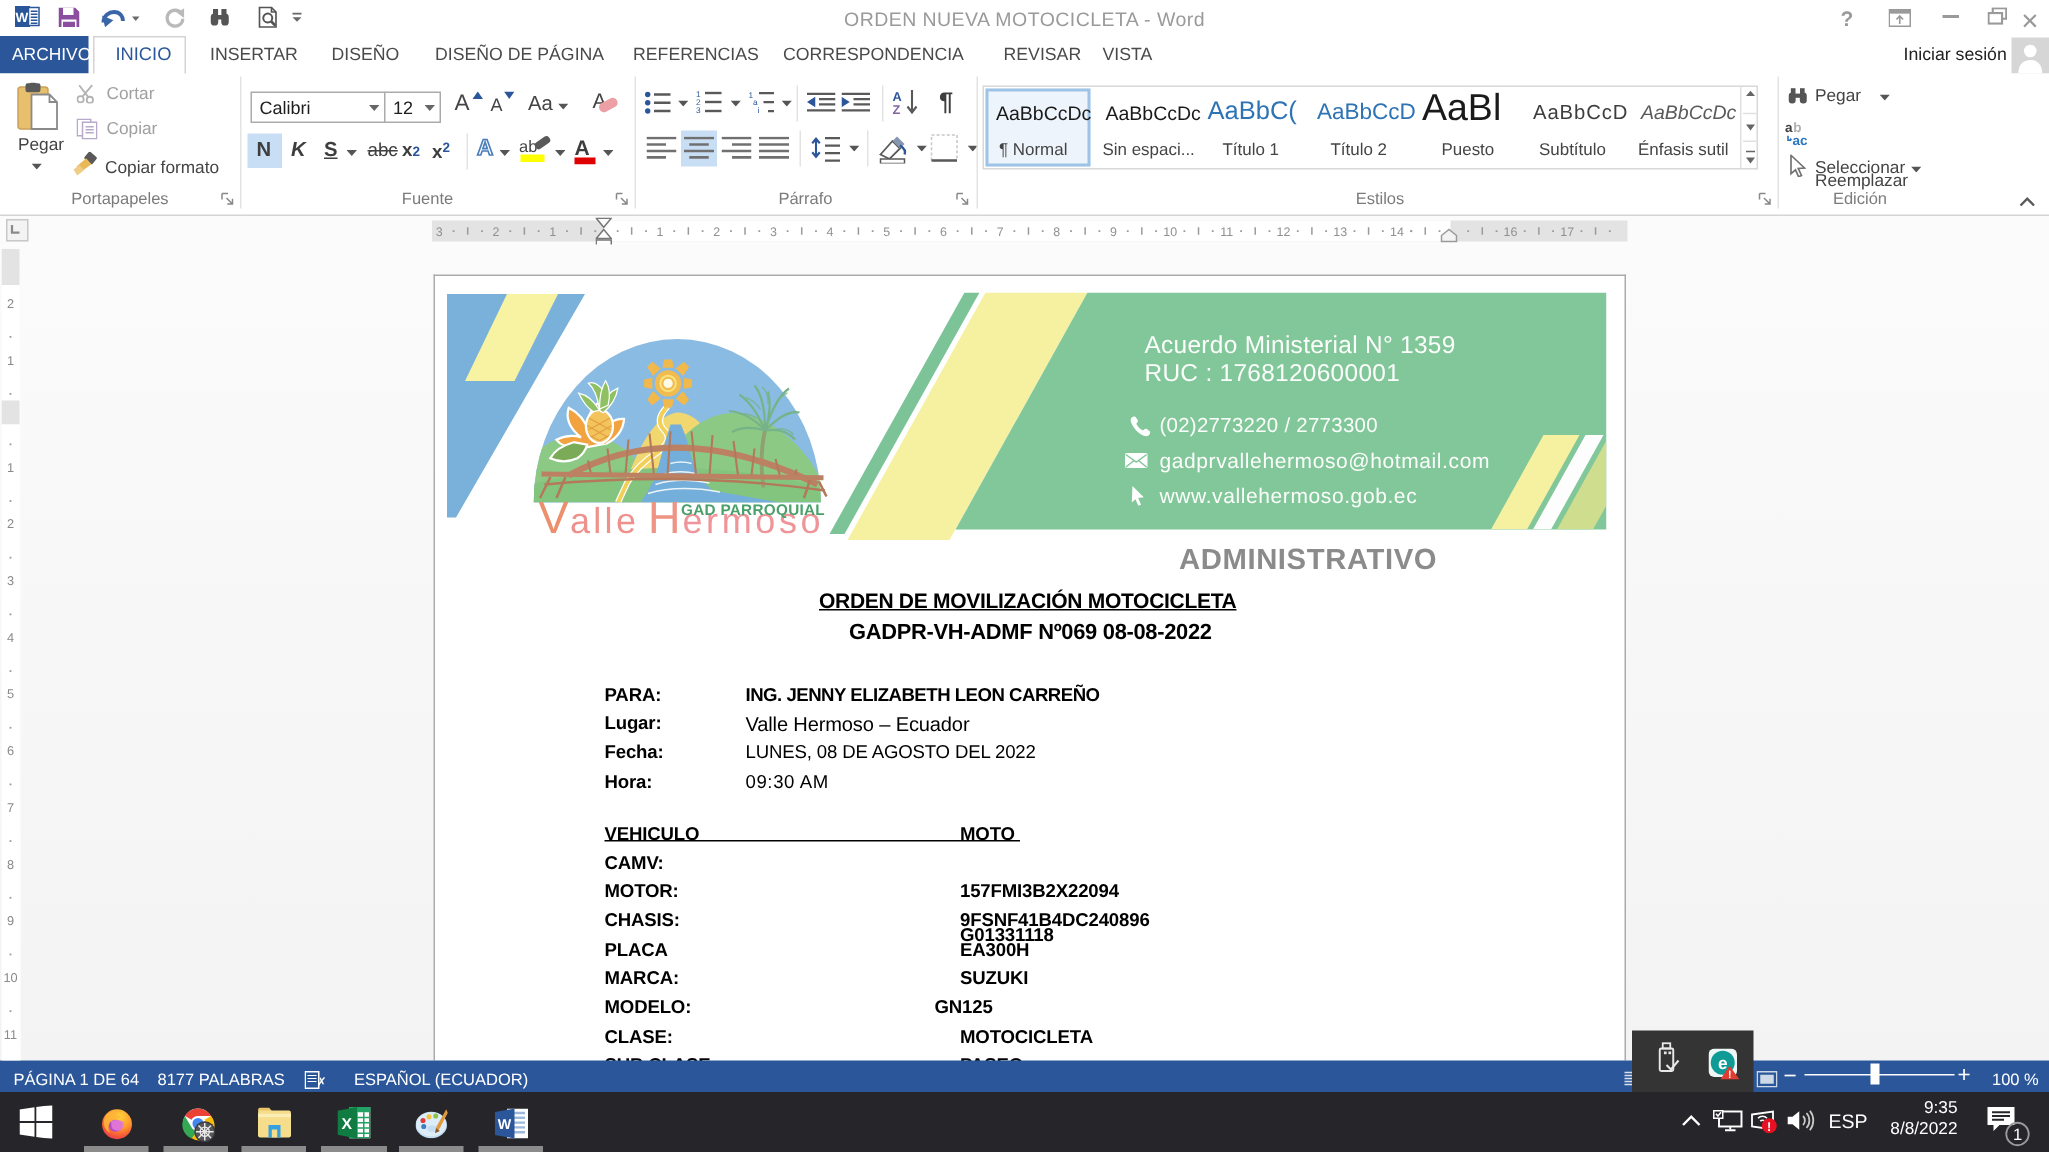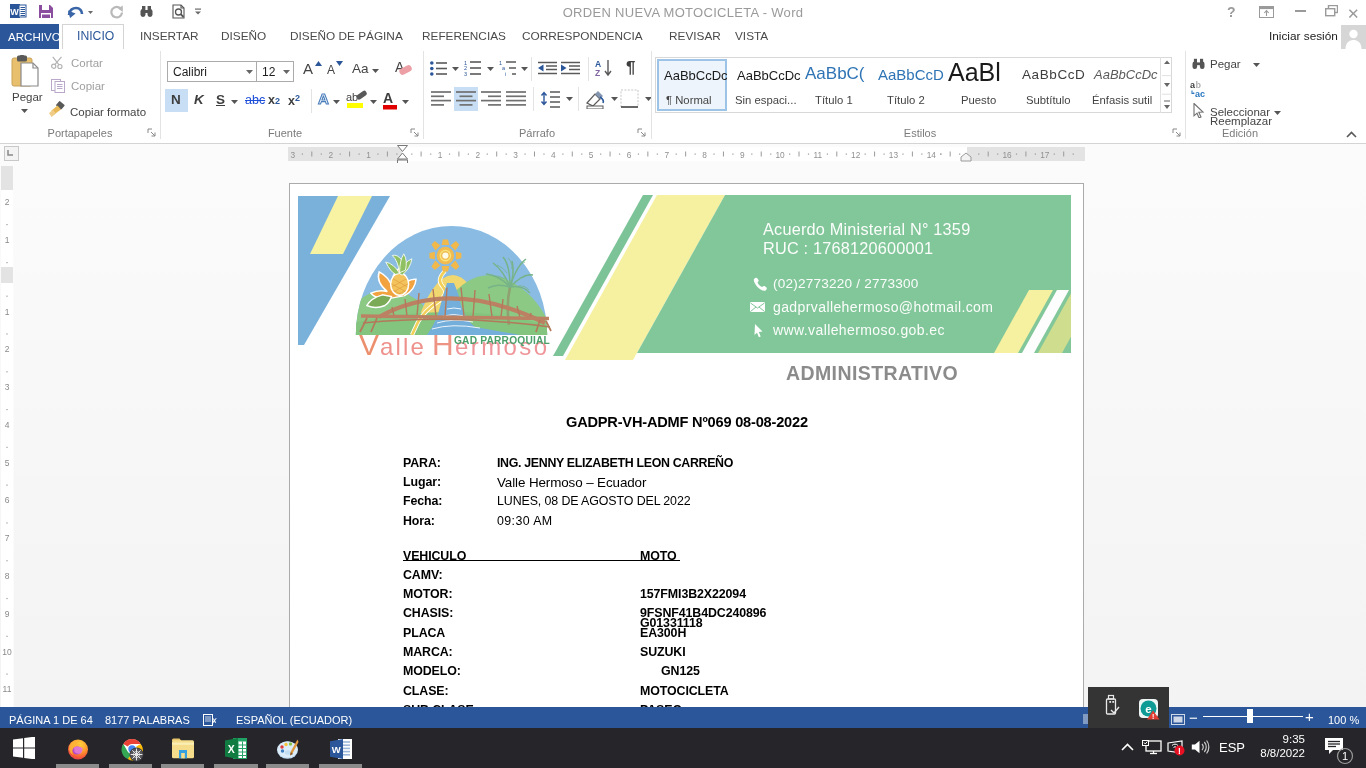--- a/index.html
+++ b/index.html
@@ -219,21 +219,21 @@
         <rect x="6" y="8" width="13" height="6.5" rx="3" transform="rotate(-28 12 11)" fill="#ec9fa4"></rect>
       </svg>
     </div>
 <div class="abs selbtn" style="left:165px;top:40px;width:23px;height:23px;"></div>
 <div class="abs" style="left:171px;top:43px;font-size:13.5px;font-weight:bold;color:#3e3e3e;">N</div>
 <div class="abs" style="left:194px;top:43px;font-size:13.5px;font-style:italic;font-weight:bold;color:#3e3e3e;">K</div>
 <div class="abs" style="left:216px;top:43px;font-size:13.5px;font-weight:bold;color:#3e3e3e;text-decoration:underline;">S</div>
 <svg class="abs" style="left:231px;top:51px;" width="7" height="4">
       <polygon points="0,0 7,0 3.5,4" fill="#555"></polygon>
     </svg>
-<div class="abs" style="left:245px;top:44px;font-size:12.5px;color:#1d4ed8;text-decoration:line-through;">abc</div>
+<div class="abs" style="left:245px;top:44px;font-size:12.5px;color:#404040;text-decoration:line-through;">abc</div>
 <div class="abs" style="left:268px;top:44px;font-size:12.5px;font-weight:bold;color:#3e3e3e;">x<span style="font-size:9px;color:#2b579a;">2</span></div>
 <div class="abs" style="left:288px;top:44px;font-size:12.5px;font-weight:bold;color:#3e3e3e;">x<span style="font-size:9px;color:#2b579a;vertical-align:4px;">2</span></div>
 <div class="gsep" style="left:311px;top:40px;height:24px;"></div>
 <div class="abs" style="left:318px;top:41px;font-size:15px;font-weight:bold;color:#fff;-webkit-text-stroke:1.1px #4a7ebb;">A</div>
 <svg class="abs" style="left:333px;top:51px;" width="7" height="4">
       <polygon points="0,0 7,0 3.5,4" fill="#555"></polygon>
     </svg>
 <div class="abs" style="left:346px;top:40px;">
       <svg width="22" height="22" viewBox="0 0 22 22">
         <text x="0" y="12" font-size="11" fill="#444" font-family="Liberation Sans">ab</text>
@@ -774,20 +774,21 @@
   </g>
 
   <text x="62" y="160" font-size="30" fill="#ec8f6c" font-family="Liberation Sans">V</text>
   <text x="83" y="160" font-size="24" fill="#ee908b" font-family="Liberation Sans" letter-spacing="2.2">alle</text>
   <text x="135" y="160" font-size="30" fill="#ee9484" font-family="Liberation Sans">H</text>
   <text x="158" y="160" font-size="24" fill="#ef9599" font-family="Liberation Sans" letter-spacing="2.4">ermoso</text>
   <text x="157" y="148.5" font-size="10.2" font-weight="bold" fill="#4ba06a" font-family="Liberation Sans" letter-spacing="0.2">GAD PARROQUIAL</text>
  </g>
     </svg>
  <div class="abs doc b" style="left:786px;top:199px;color:#8b8b8b;font-size:19.5px;letter-spacing:0.4px;">ADMINISTRATIVO</div>
+ <div class="abs doc b" style="left:546px;top:229px;font-size:14px;text-decoration:underline;letter-spacing:-0.2px;">ORDEN DE MOVILIZACIÓN MOTOCICLETA</div>
  <div class="abs doc b" style="left:566px;top:251px;font-size:14.6px;letter-spacing:-0.2px;">GADPR-VH-ADMF Nº069 08-08-2022</div>
  <div class="abs doc b" style="left:403px;top:293px;">PARA:</div>
     <div class="abs doc b" style="left:497px;top:293px;letter-spacing:-0.33px;">ING. JENNY ELIZABETH  LEON CARREÑO</div>
  <div class="abs doc b" style="left:403px;top:312px;">Lugar:</div>
     <div class="abs doc" style="left:497px;top:312px;font-size:13.4px;">Valle Hermoso – Ecuador</div>
  <div class="abs doc b" style="left:403px;top:331px;">Fecha:</div>
     <div class="abs doc" style="left:497px;top:331px;">LUNES, 08 DE AGOSTO DEL 2022</div>
  <div class="abs doc b" style="left:403px;top:351px;">Hora:</div>
     <div class="abs doc" style="left:497px;top:351px;letter-spacing:0.4px;">09:30  AM</div>
  <div class="abs" style="left:403px;top:385px;width:277px;height:13px;border-bottom:1.6px solid #000;"></div>
@@ -797,21 +798,21 @@
     <div class="abs doc b" style="left:640px;top:405px;margin-top:48px;">G01331118</div>
  <div class="abs doc b" style="left:403px;top:424px;">MOTOR:</div>
     <div class="abs doc b" style="left:640px;top:424px;">157FMI3B2X22094</div>
  <div class="abs doc b" style="left:403px;top:443px;">CHASIS:</div>
     <div class="abs doc b" style="left:640px;top:443px;">9FSNF41B4DC240896</div>
  <div class="abs doc b" style="left:403px;top:463px;">PLACA</div>
     <div class="abs doc b" style="left:640px;top:463px;">EA300H</div>
  <div class="abs doc b" style="left:403px;top:482px;">MARCA:</div>
     <div class="abs doc b" style="left:640px;top:482px;">SUZUKI</div>
  <div class="abs doc b" style="left:403px;top:501px;">MODELO:</div>
-    <div class="abs doc b" style="left:661px;top:501px;">GN125</div>
+    <div class="abs doc b" style="left:623px;top:501px;">GN125</div>
  <div class="abs doc b" style="left:403px;top:521px;">CLASE:</div>
     <div class="abs doc b" style="left:640px;top:521px;">MOTOCICLETA</div>
  <div class="abs doc b" style="left:403px;top:540px;">SUB CLASE:</div>
     <div class="abs doc b" style="left:640px;top:540px;">PASEO</div>
 </div>
 
 <div class="abs" id="statusbar"></div>
 <div class="st" style="left:9px;">PÁGINA 1 DE 64</div>
 <div class="st" style="left:105px;">8177 PALABRAS</div>
 <div class="st" style="left:203px;">

